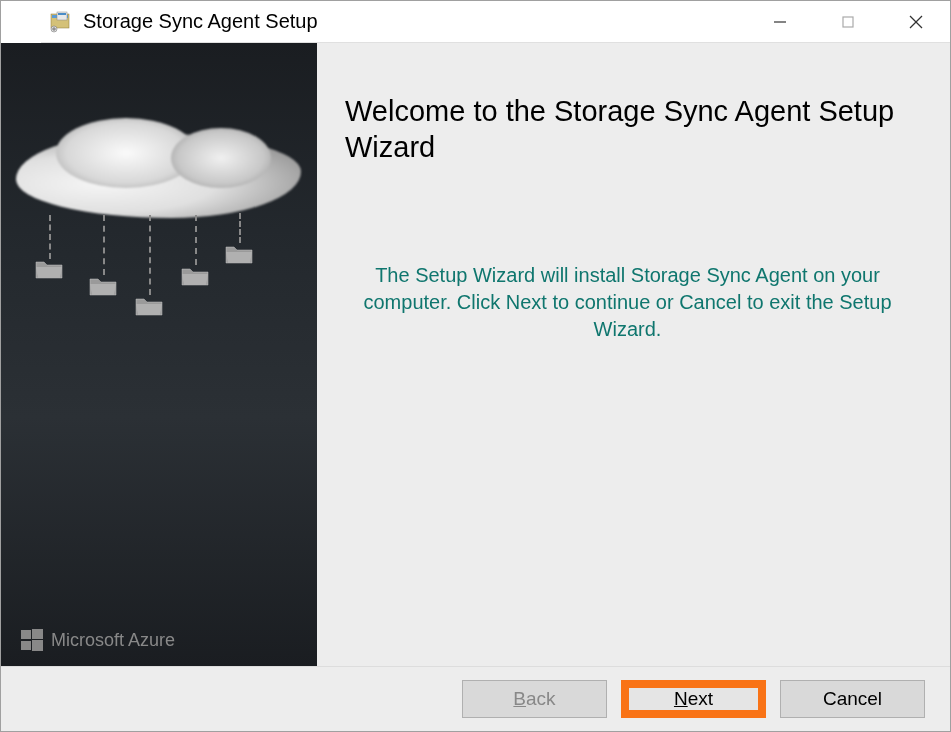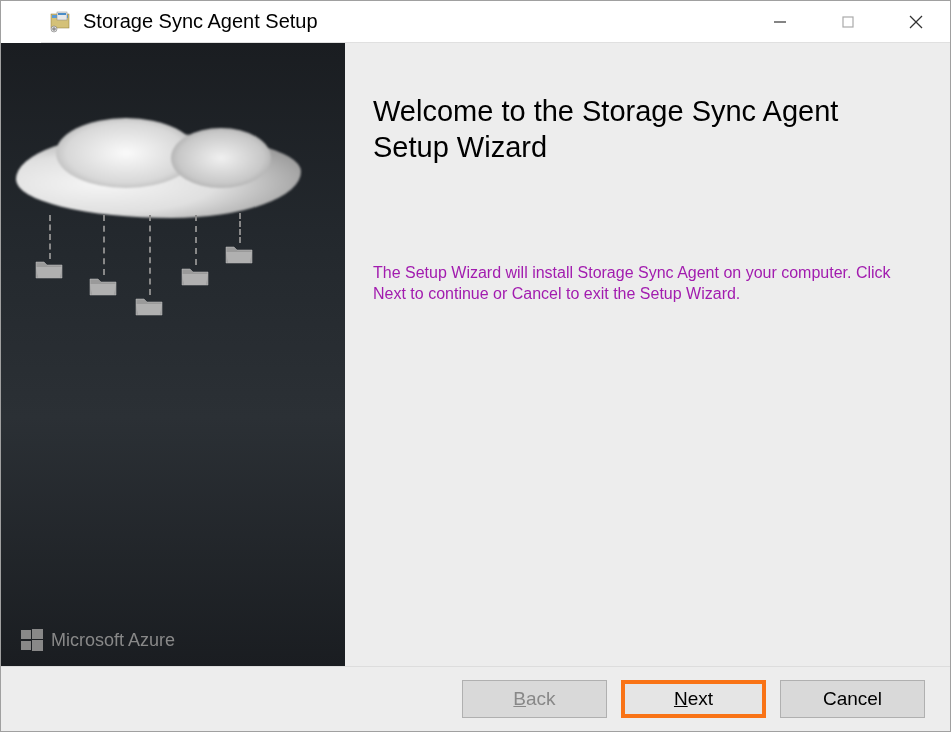--- a/index.html
+++ b/index.html
@@ -78,21 +78,21 @@
       stroke: #aaa;
     }
     
     .content-area {
       flex: 1;
       display: flex;
       background: #ededed;
     }
     
     .sidebar-image {
-      width: 344px;
+      width: 316px;
       height: 100%;
       background: linear-gradient(180deg, #1a1d21 0%, #23282d 30%, #2b3035 60%, #1a1d21 100%);
       position: relative;
       overflow: hidden;
       padding-left: 36px;
     }
     
     .cloud {
       position: absolute;
       top: 90px;
@@ -173,23 +173,24 @@
     
     .heading {
       font-size: 29px;
       font-weight: 400;
       color: #000;
       line-height: 1.25;
       margin-bottom: 96px;
     }
     
     .body-text {
-      font-size: 16px;
-      color: #a21caf;
+      font-size: 20px;
+      color: #0f766e;
       line-height: 1.35;
+      text-align: center;
     }
     
     .button-bar {
       height: 65px;
       background: #ededed;
       display: flex;
       justify-content: flex-end;
       align-items: center;
       padding: 0 25px;
       gap: 14px;
@@ -207,21 +208,21 @@
       color: #000;
       text-align: center;
     }
     
     .btn.disabled {
       color: #888;
       cursor: default;
     }
     
     .btn.primary {
-      border: 4px solid #f97316;
+      border: 8px solid #f97316;
       background: #e5e5e5;
     }
     
     .underline {
       text-decoration: underline;
     }
   </style>
 </head>
 <body>
 

